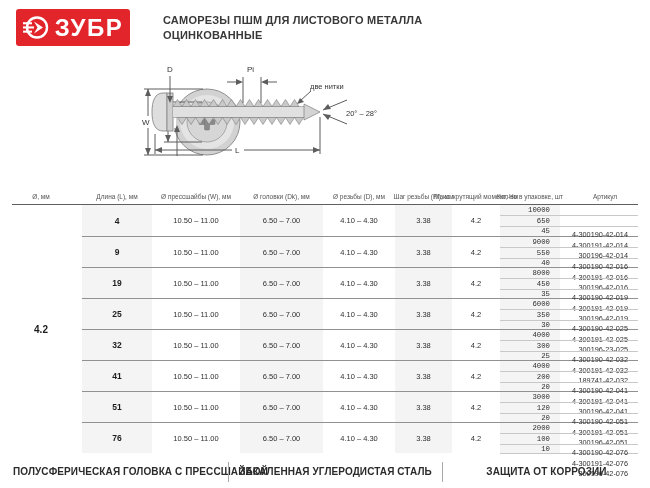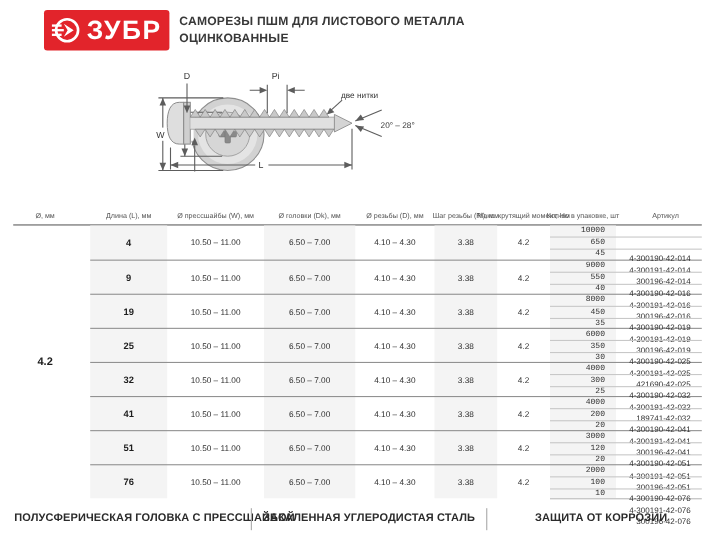--- a/index.html
+++ b/index.html
@@ -1,20 +1,20 @@
 <!DOCTYPE html>
 <html><head>
 <meta charset="utf-8">
 <style>
   html,body{margin:0;padding:0;background:#fff;}
   .page{position:relative;width:650px;height:488px;background:#fff;overflow:hidden;
         font-family:"Liberation Sans",sans-serif;color:#2f2f2f;}
 
   
-  .logo{position:absolute;left:40px;top:9px;width:114px;height:37px;border-radius:3px;
+  .logo{position:absolute;left:16px;top:9px;width:114px;height:37px;border-radius:3px;
         display:flex;align-items:center;justify-content:center;gap:5px;background:#e2242b;}
   .logo-word{color:#fff;font-weight:bold;font-size:24px;letter-spacing:1.5px;line-height:1;}
   .title{position:absolute;left:163px;top:13px;font-weight:bold;font-size:11px;
          line-height:15px;color:#383838;letter-spacing:.2px;}
 
   
   .diagram{position:absolute;left:0;top:60px;width:650px;height:122px;}
   .dim{stroke:#5d5d5d;stroke-width:1;fill:none;}
   .dimf{fill:#5d5d5d;stroke:none;}
   .dtext{font-size:8px;fill:#333;}
@@ -249,21 +249,21 @@
               <div class="prow">
                 <div class="qty">6000</div>
                 <div class="sku">4-300190-42-025</div>
               </div>
               <div class="prow psep">
                 <div class="qty">350</div>
                 <div class="sku">4-300191-42-025</div>
               </div>
               <div class="prow psep">
                 <div class="qty">30</div>
-                <div class="sku">421690-42-025</div>
+                <div class="sku">300196-23-025</div>
               </div>
             </div>
           </div>
           <div class="grp sep">
             <div class="cell c2">32</div>
             <div class="cell c3">10.50 – 11.00</div>
             <div class="cell c4">6.50 – 7.00</div>
             <div class="cell c5">4.10 – 4.30</div>
             <div class="cell c6">3.38</div>
             <div class="cell c7">4.2</div>

